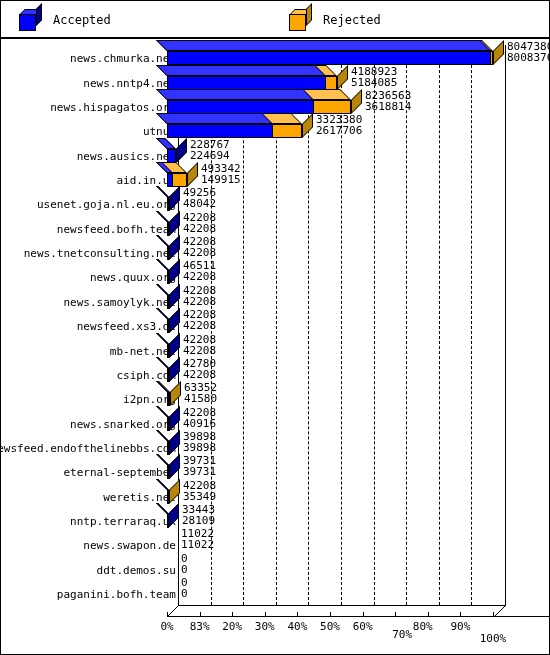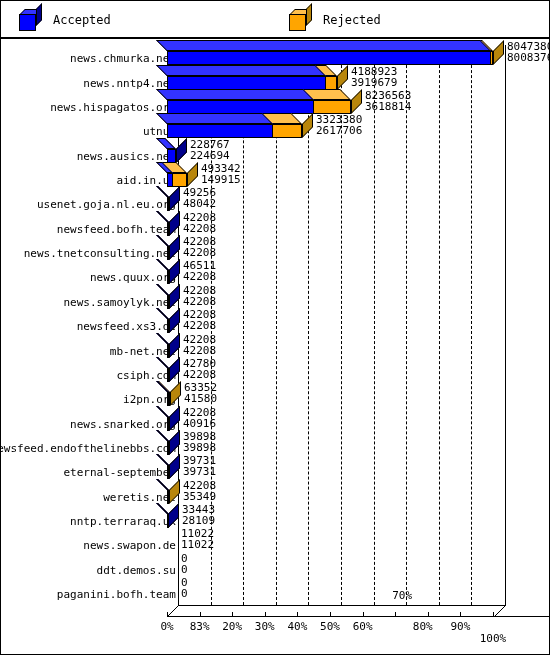--- a/index.html
+++ b/index.html
@@ -161,21 +161,21 @@
               <span class="topf"></span>
               <span class="sidef"></span>
               <span class="front"></span>
             </div>
             <div class="bar acc" style="left: 166px; top: 36.6957px; width: 159px; height: 14px;">
               <span class="topf"></span>
               <span class="front"></span>
             </div>
             <div class="vals" style="left: 350px; top: 26.6957px;">
               <div>4188923</div>
-              <div>3919679</div>
+              <div>5184085</div>
             </div>
           </div>
           <div class="row" style="top: 0px;">
             <div class="row-label" style="top: 63.0435px;">news.hispagatos.org</div>
             <div class="bar rej" style="left: 166px; top: 61.0435px; width: 184px; height: 14px;">
               <span class="topf"></span>
               <span class="sidef"></span>
               <span class="front"></span>
             </div>
             <div class="bar acc" style="left: 166px; top: 61.0435px; width: 147px; height: 14px;">
@@ -503,21 +503,21 @@
           <div class="ticklabel" style="left: 206.2px; top: 581px; width: 50px;">20%</div>
           <div class="tick" style="left: 263.8px; top: 573px;"></div>
           <div class="ticklabel" style="left: 238.8px; top: 581px; width: 50px;">30%</div>
           <div class="tick" style="left: 296.4px; top: 573px;"></div>
           <div class="ticklabel" style="left: 271.4px; top: 581px; width: 50px;">40%</div>
           <div class="tick" style="left: 329px; top: 573px;"></div>
           <div class="ticklabel" style="left: 304px; top: 581px; width: 50px;">50%</div>
           <div class="tick" style="left: 361.6px; top: 573px;"></div>
           <div class="ticklabel" style="left: 336.6px; top: 581px; width: 50px;">60%</div>
           <div class="tick" style="left: 394.2px; top: 573px;"></div>
-          <div class="ticklabel" style="left: 369.2px; top: 550px; width: 64px;">70%</div>
+          <div class="ticklabel" style="left: 369.2px; top: 589px; width: 64px;">70%</div>
           <div class="tick" style="left: 426.8px; top: 573px;"></div>
           <div class="ticklabel" style="left: 401.8px; top: 581px; width: 40px;">80%</div>
           <div class="tick" style="left: 459.4px; top: 573px;"></div>
           <div class="ticklabel" style="left: 434.4px; top: 581px; width: 50px;">90%</div>
           <div class="tick" style="left: 492px; top: 573px;"></div>
           <div class="ticklabel" style="left: 467px; top: 581px; width: 50px; margin-top: 12px;">100%</div>
         </div>
 
     </div>
   </div>

